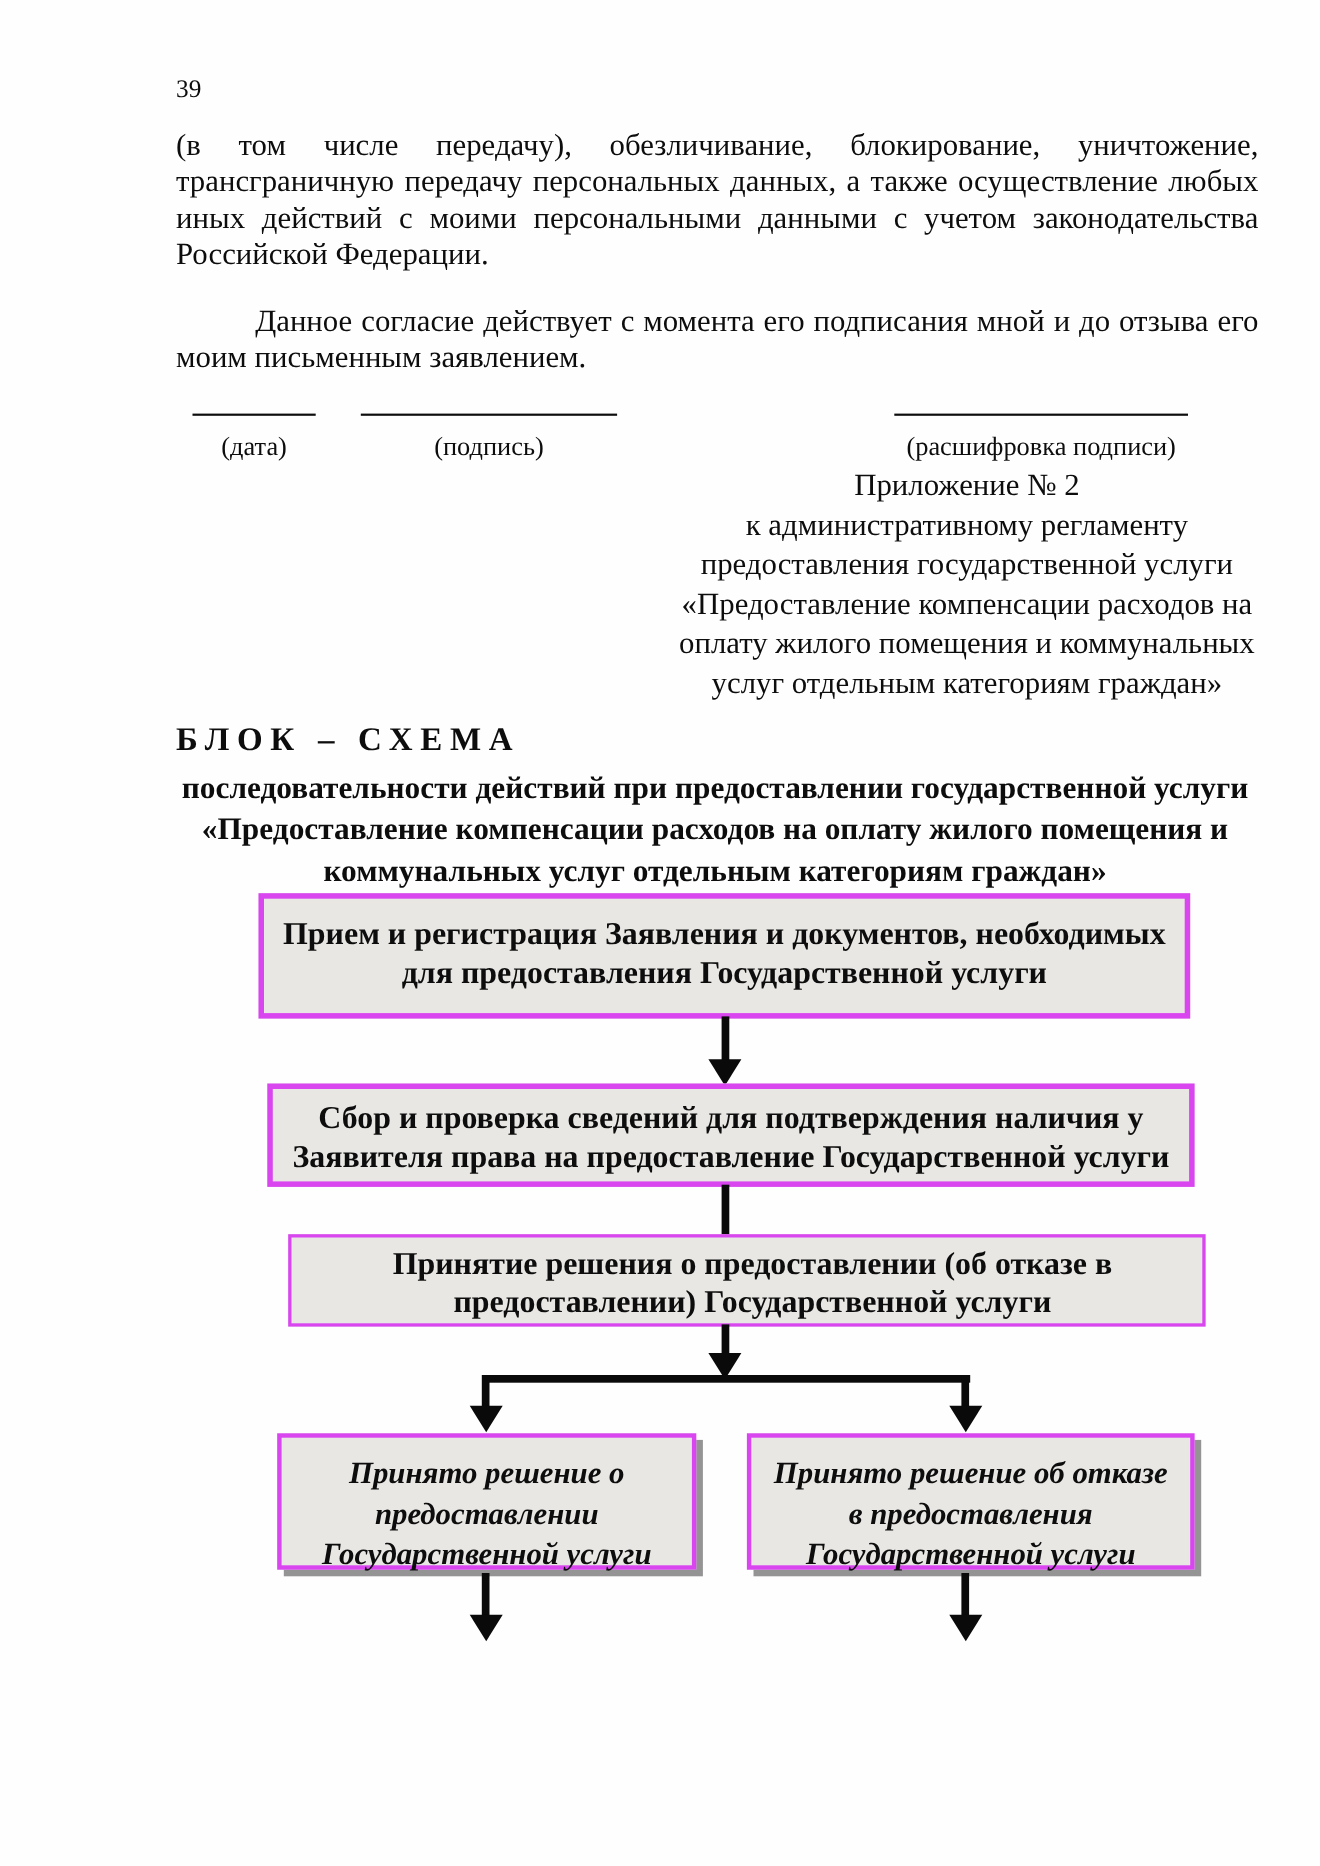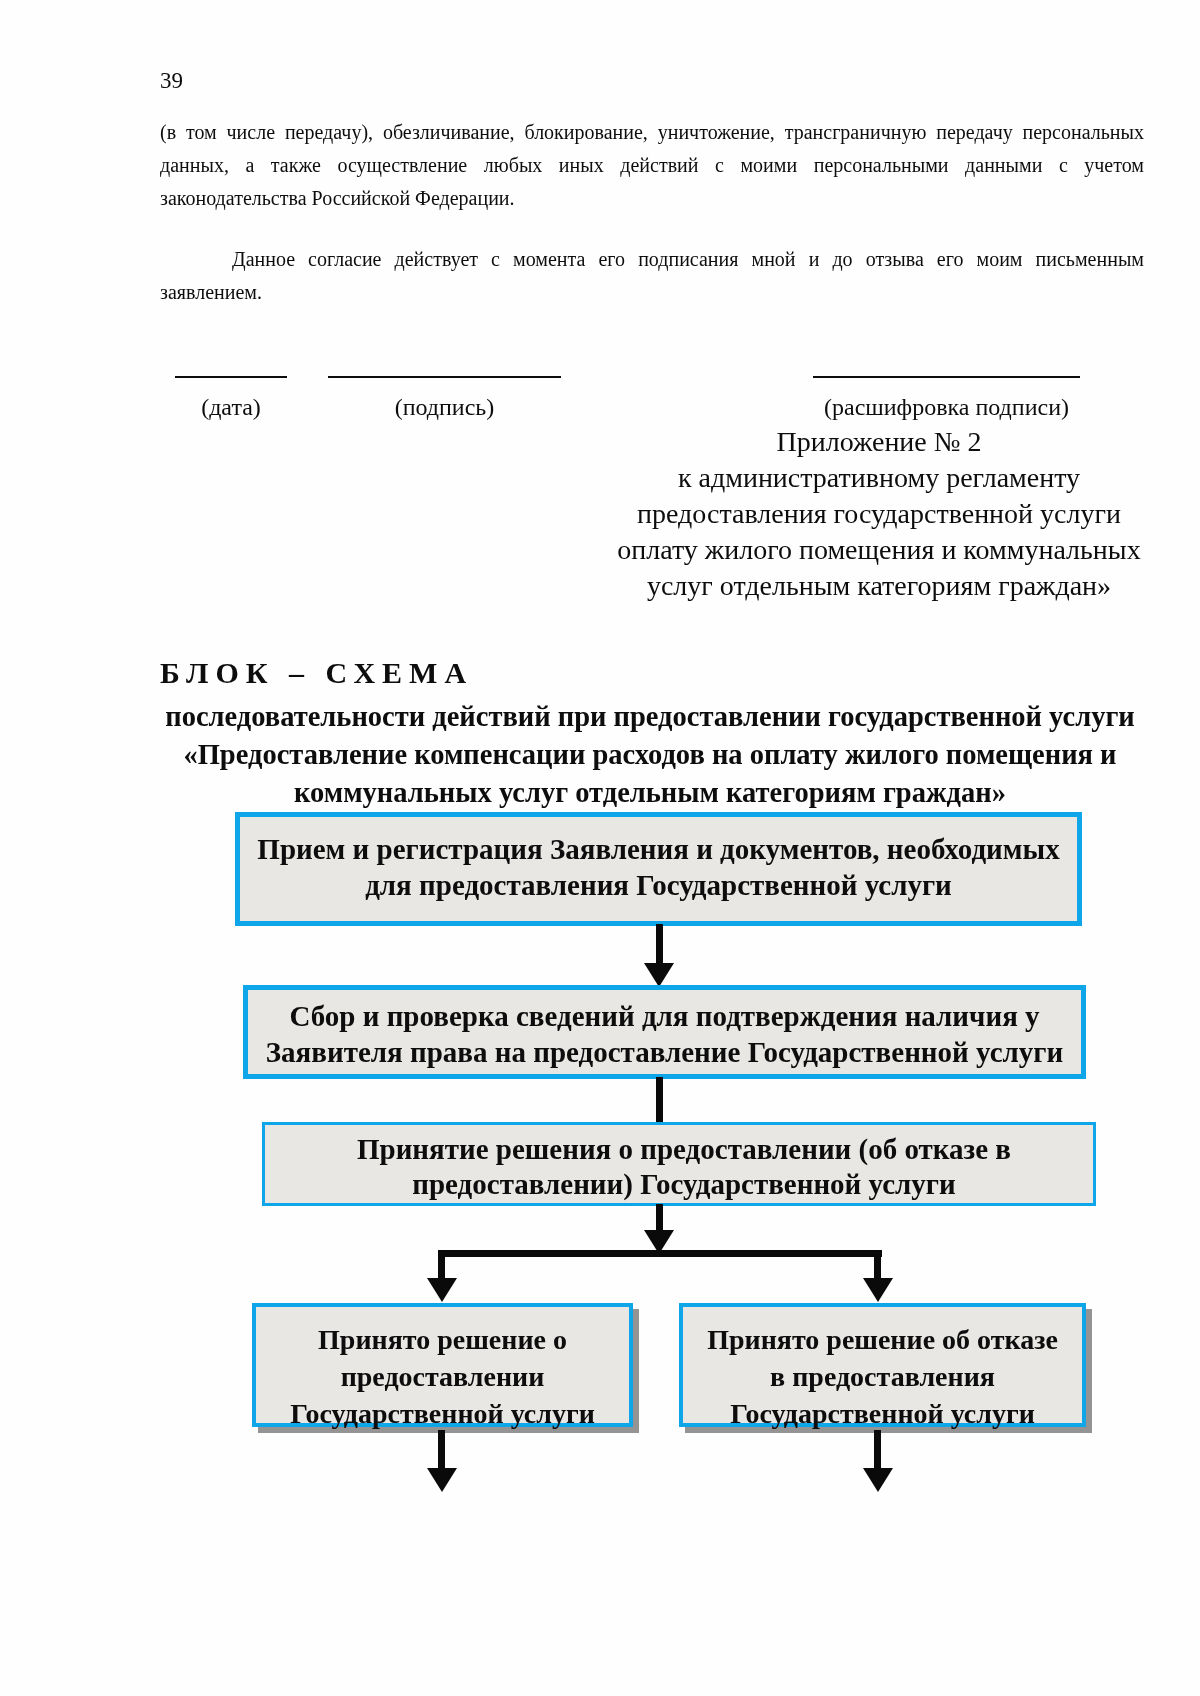--- a/index.html
+++ b/index.html
@@ -5,51 +5,51 @@
   html,body{margin:0;padding:0;background:#ffffff;}
   .page{
     position:relative;width:1200px;height:1696px;margin:0 auto;
     background:#fefefe;color:#0d0d0d;
     font-family:"Liberation Serif","DejaVu Serif",serif;
     overflow:hidden;
   }
   .pageno{position:absolute;top:68px;left:160px;width:982px;
     font-size:23px;}
   .bodytext{position:absolute;left:160px;top:116px;width:984px;
-    font-size:20px;line-height:33px;text-align:justify;}
+    font-size:28px;line-height:33px;text-align:justify;}
   .bodytext p{margin:0;}
   .bodytext p.ind{text-indent:72px;margin-top:28px;}
   
   .sigcol{position:absolute;border-top:2px solid #0d0d0d;text-align:center;
     font-size:24px;padding-top:16px;}
   .sig1{left:175px;top:376px;width:112px;}
   .sig2{left:328px;top:376px;width:233px;}
   .sig3{left:813px;top:376px;width:267px;}
   
   .appendix{position:absolute;left:598px;top:424px;width:562px;
     font-size:28px;line-height:36px;text-align:center;}
   
   .scheme-title{position:absolute;left:160px;top:656px;width:982px;
     text-align:left;font-size:30px;font-weight:bold;letter-spacing:7px;}
   .scheme-sub{position:absolute;left:110px;top:698px;width:1080px;
     text-align:center;font-size:28.5px;line-height:38px;font-weight:bold;}
   
-  .fbox{position:absolute;background:#e8e7e4;border:5px solid #0ea5e9;
+  .fbox{position:absolute;background:#e8e7e4;border:5px solid #d946ef;
     text-align:center;font-weight:bold;font-size:29px;line-height:36px;
     box-sizing:border-box;}
   .fbox .pad{padding-top:14px;}
   .box1{left:235px;top:812px;width:847px;height:114px;}
   .box2{left:243px;top:985px;width:843px;height:94px;border-width:5px;}
   .box3{left:262px;top:1122px;width:834px;height:84px;border-width:3px;padding-left:10px;}
   .box3 .pad{padding-top:7px;line-height:35px;}
   .boxL{left:252px;top:1303px;width:381px;height:124px;border-width:4px;
     box-shadow:6px 6px 0 #949494;font-size:28px;line-height:37px;}
   .boxR{left:679px;top:1303px;width:407px;height:124px;border-width:4px;
     box-shadow:6px 6px 0 #949494;font-size:28px;line-height:37px;}
-  .boxL .pad,.boxR .pad{}
+  .boxL .pad,.boxR .pad{font-style:italic;}
   .shaft{position:absolute;width:7px;background:#0a0a0a;}
   .ahead{position:absolute;width:0;height:0;
     border-left:15px solid transparent;border-right:15px solid transparent;
     border-top:24px solid #0a0a0a;}
   .hline{position:absolute;height:7px;background:#0a0a0a;}
   
   .a1s{left:656px;top:924px;height:42px;}  .a1h{left:644px;top:963px;}
   .c2s{left:656px;top:1077px;height:46px;}
   .a2s{left:656px;top:1204px;height:30px;} .a2h{left:644px;top:1230px;}
   .branch{left:442px;top:1250px;width:440px;}
@@ -77,20 +77,21 @@
     <span>(подпись)</span>
   </div>
   <div class="sigcol sig3">
     <span>(расшифровка подписи)</span>
   </div>
 
   <div class="appendix">
     <div>Приложение № 2</div>
     <div>к административному регламенту</div>
     <div>предоставления государственной услуги</div>
+    <div>«Предоставление компенсации расходов на</div>
     <div>оплату жилого помещения и коммунальных</div>
     <div>услуг отдельным категориям граждан»</div>
   </div>
 
   <div class="scheme-title">БЛОК – СХЕМА</div>
 
   <div class="scheme-sub">
     <div>последовательности действий при предоставлении государственной услуги</div>
     <div>«Предоставление компенсации расходов на оплату жилого помещения и</div>
     <div>коммунальных услуг отдельным категориям граждан»</div>

